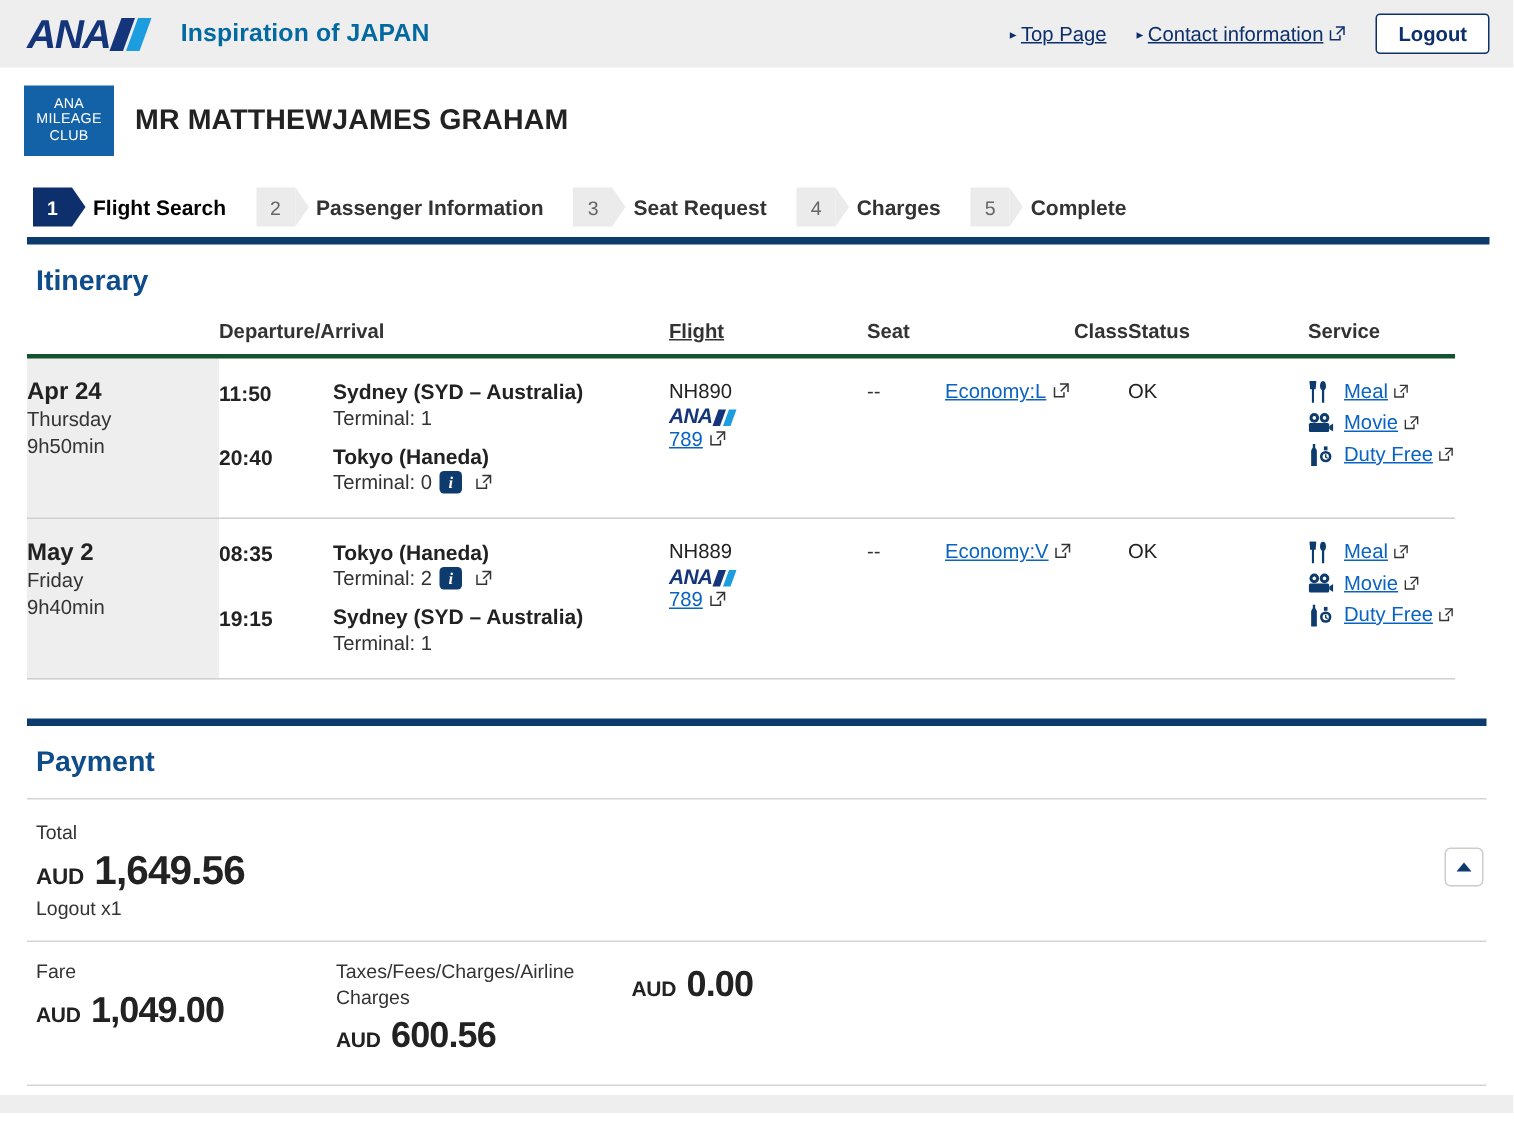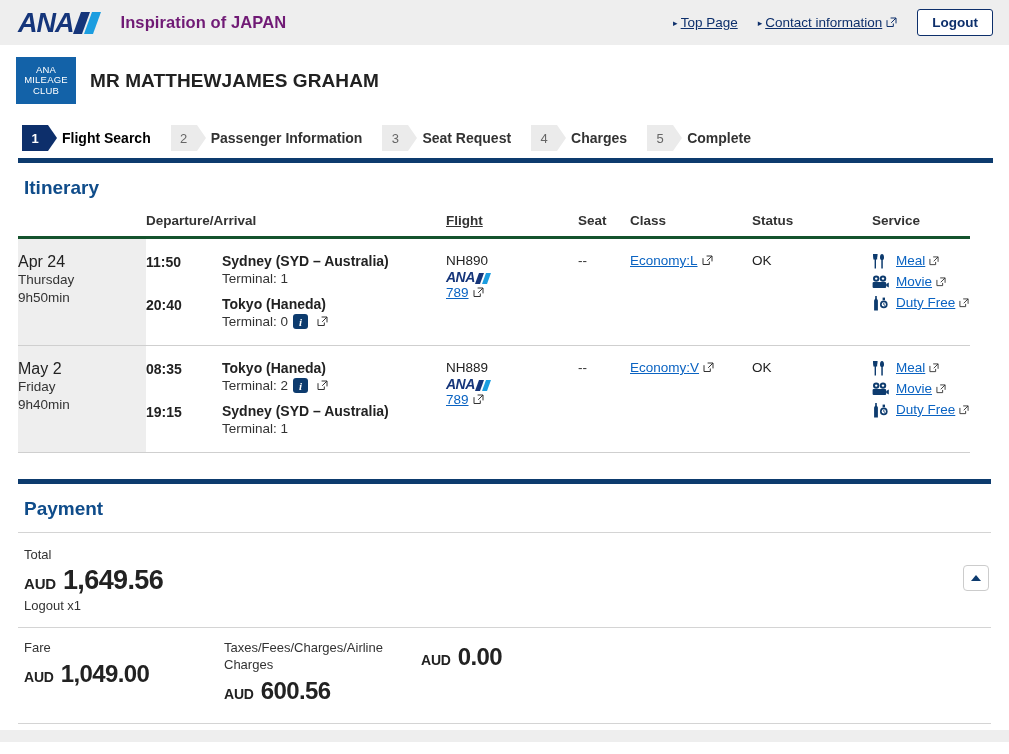--- a/index.html
+++ b/index.html
@@ -29,21 +29,21 @@
     font-size: 27px; letter-spacing: -1px;
     color: #15357a; line-height: 1;
     position: relative; top: 1px;
   }
   .slash-group { display: flex; margin-left: 3px; position: relative; top: -2px; }
   .slash { width: 9px; height: 22px; transform: skewX(-20deg); margin-right: 2px; }
   .slash.dark { background: #15357a; }
   .slash.light { background: #1b9de0; }
   .tagline {
     font-size: 16.5px; font-weight: bold;
-    color: #701a75; margin-left: 10px;
+    color: #0369a1; margin-left: 10px;
     letter-spacing: 0.1px;
   }
   .top-right {
     margin-left: auto;
     display: flex; align-items: center; gap: 20px;
   }
   .toplink {
     font-size: 13.5px; color: #0d2f6b;
     text-decoration: none; display: inline-flex; align-items: center;
   }
@@ -130,34 +130,34 @@
     text-align: left; font-size: 13.5px; font-weight: bold;
     color: #333; padding: 4px 0 8px 0;
     border-bottom: 3px solid #14532d;
     vertical-align: bottom;
     margin-left: 27px;
   }
   .itin th.c-date { width: 128px; }
   .itin th.c-da   { width: 300px; }
   .itin th.c-fl   { width: 132px; text-decoration: underline; }
   .itin th.c-seat { width: 52px; }
-  .itin th.c-cls  { width: 122px; }
+  .itin th.c-cls  { width: 122px; text-align: right; }
   .itin th.c-st   { width: 120px; }
   .itin th.c-srv  { width: 98px; }
   .itin td {
     vertical-align: top;
     padding: 14px 0 16px 0;
     font-size: 13.5px;
     border-bottom: 1px solid #cfcfcf;
   }
   .datecell {
     background: #eeeeee;
     padding-left: 14px; padding-right: 10px;
   }
-  .d-main { font-size: 16px; font-weight: normal; color: #222; }
+  .d-main { font-size: 16px; font-weight: bold; color: #222; }
   .d-sub  { font-size: 13.5px; color: #333; line-height: 1.35; }
 
   .leg { display: flex; margin-bottom: 10px; }
   .leg:last-child { margin-bottom: 0; }
   .leg-time {
     width: 76px; font-weight: bold; font-size: 14px;
     color: #222; flex: none; padding-top: 1px;
   }
   .leg-place { font-size: 14px; font-weight: bold; color: #222; }
   .leg-term {

